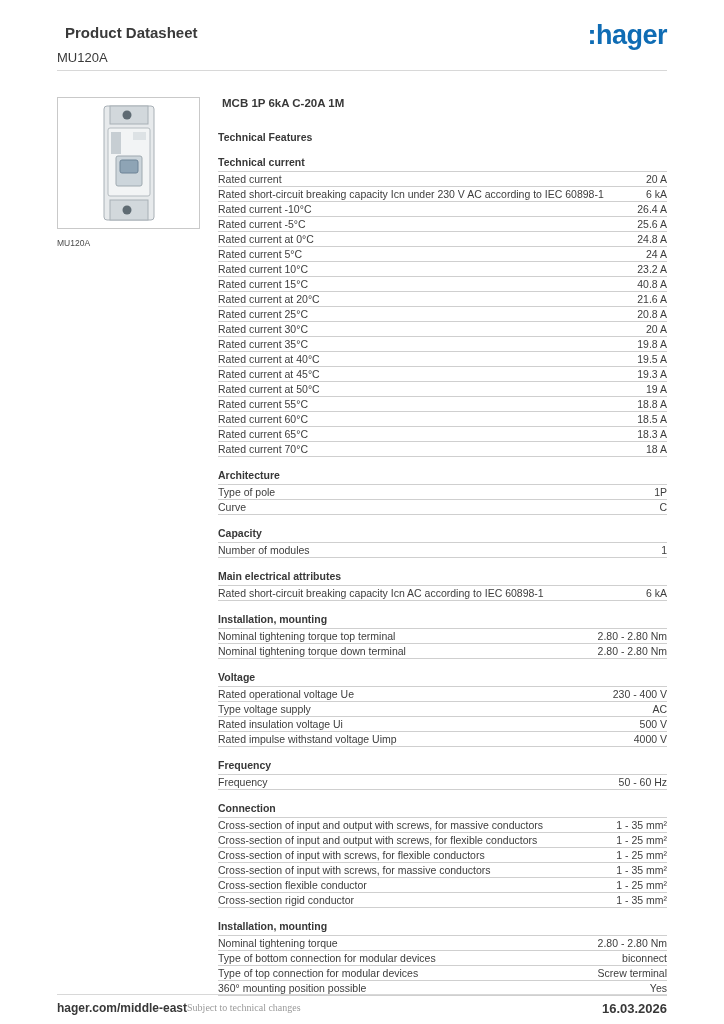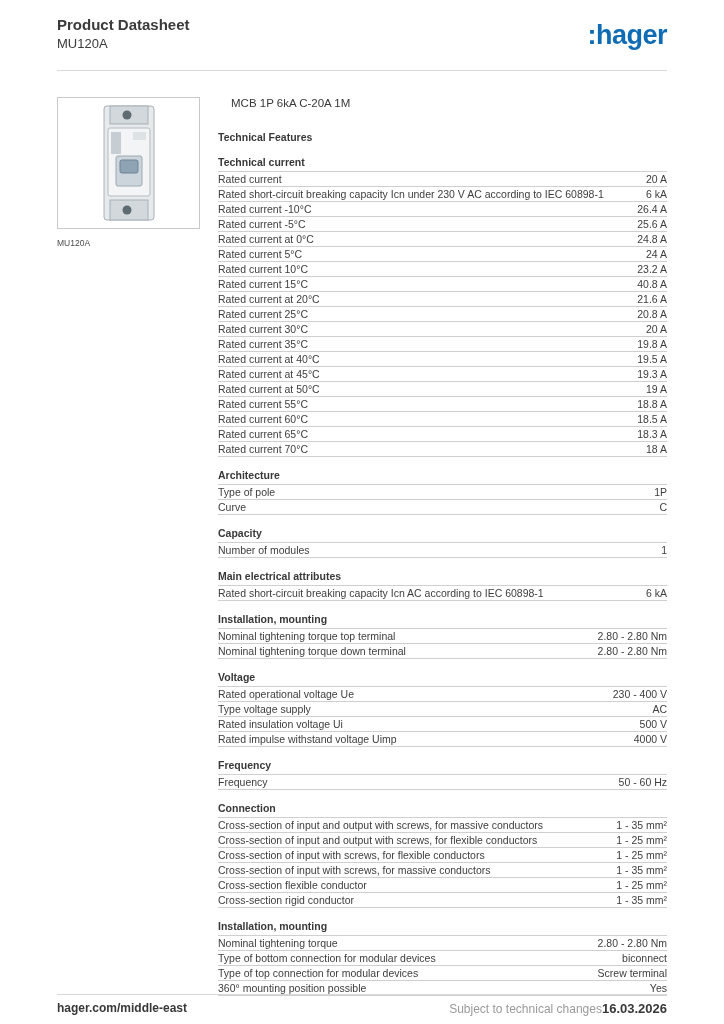--- a/index.html
+++ b/index.html
@@ -7,49 +7,49 @@
     width: 724px; height: 1024px;
     font-family: "Liberation Sans", sans-serif;
     color: #3d3d3d;
     position: relative;
     overflow: hidden;
   }
   .page { position: absolute; inset: 0; background: #fff; }
 
   
   .header { position: absolute; left: 57px; right: 57px; top: 16px; height: 54px; border-bottom: 1px solid #d8d8d8; }
-  .header-title { font-size: 15px; font-weight: bold; color: #3a3a3a; margin: 0; line-height: 18px; }
+  .header-title { font-size: 15px; font-weight: bold; color: #3a3a3a; margin: 8px; line-height: 18px; }
   .header-sub { font-size: 13px; color: #3a3a3a; margin-top: 2px; }
   .logo { position: absolute; right: 0; top: 4px; font-size: 27px; font-weight: bold; letter-spacing: -0.5px; color: #0f6cb4; }
 
   
   .content { position: absolute; left: 57px; right: 57px; top: 97px; }
   .left-col { position: absolute; left: 0; top: 0; width: 150px; }
   .img-box { width: 143px; height: 132px; border: 1px solid #c9c9c9; background: #fff;
              display: flex; align-items: center; justify-content: center; box-sizing: border-box; }
   .img-caption { font-size: 8.5px; color: #4a4a4a; margin-top: 9px; }
   .right-col { margin-left: 161px; }
 
-  .main-title { font-size: 11.5px; font-weight: normal; margin: 0 0 22px 13px; color: #383838; }
+  .main-title { font-size: 11.5px; font-weight: bold; margin: 0 0 22px 4px; color: #383838; }
   .features-heading { font-size: 10.5px; font-weight: bold; margin: 0 0 13px 0; color: #383838; }
 
   .section-heading { font-size: 10.5px; font-weight: bold; margin: 12px 0 3px 0; color: #383838; }
   .rows { border-top: 1px solid #cfcfcf; }
   .spec-row { display: flex; justify-content: space-between; align-items: center;
               border-bottom: 1px solid #cfcfcf; padding: 1px 0;
               font-size: 10.5px; line-height: 12px; color: #3d3d3d; }
   .spec-label { flex: 1; padding-right: 10px; }
   .spec-value { white-space: nowrap; text-align: right; }
 
   
   .footer { position: absolute; left: 57px; right: 57px; bottom: 8px;
             border-top: 1px solid #d8d8d8; padding-top: 6px;
             display: flex; justify-content: space-between; align-items: flex-start; }
   .footer-left { font-weight: bold; font-size: 12px; color: #383838; }
-  .footer-center { flex: 1; text-align: right; color: #9a9a9a; font-size: 12px; padding-top: 1px; }
+  .footer-center { flex: 1; text-align: left; color: #9a9a9a; font-size: 10px; padding-top: 1px; font-family: Liberation Serif, serif; }
   .footer-right { font-weight: bold; font-size: 13px; color: #383838; }
 </style>
 </head>
 <body>
 
 <div class="page">
 
   <div class="header">
     <div class="header-title">Product Datasheet</div>
     <div class="header-sub">MU120A</div>

